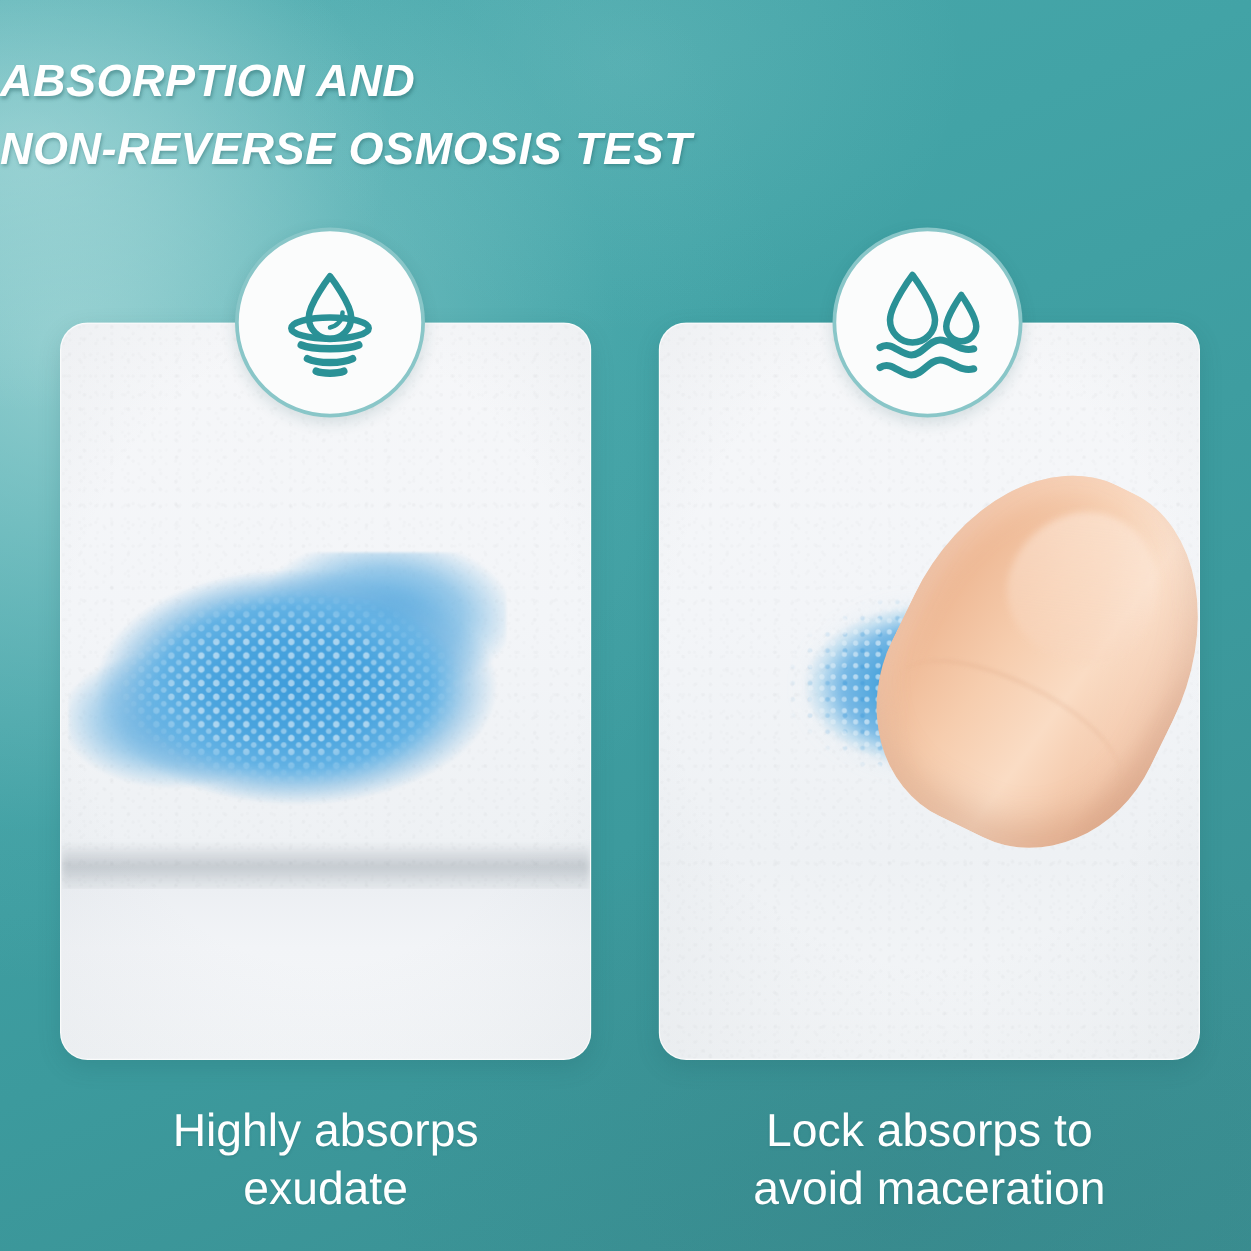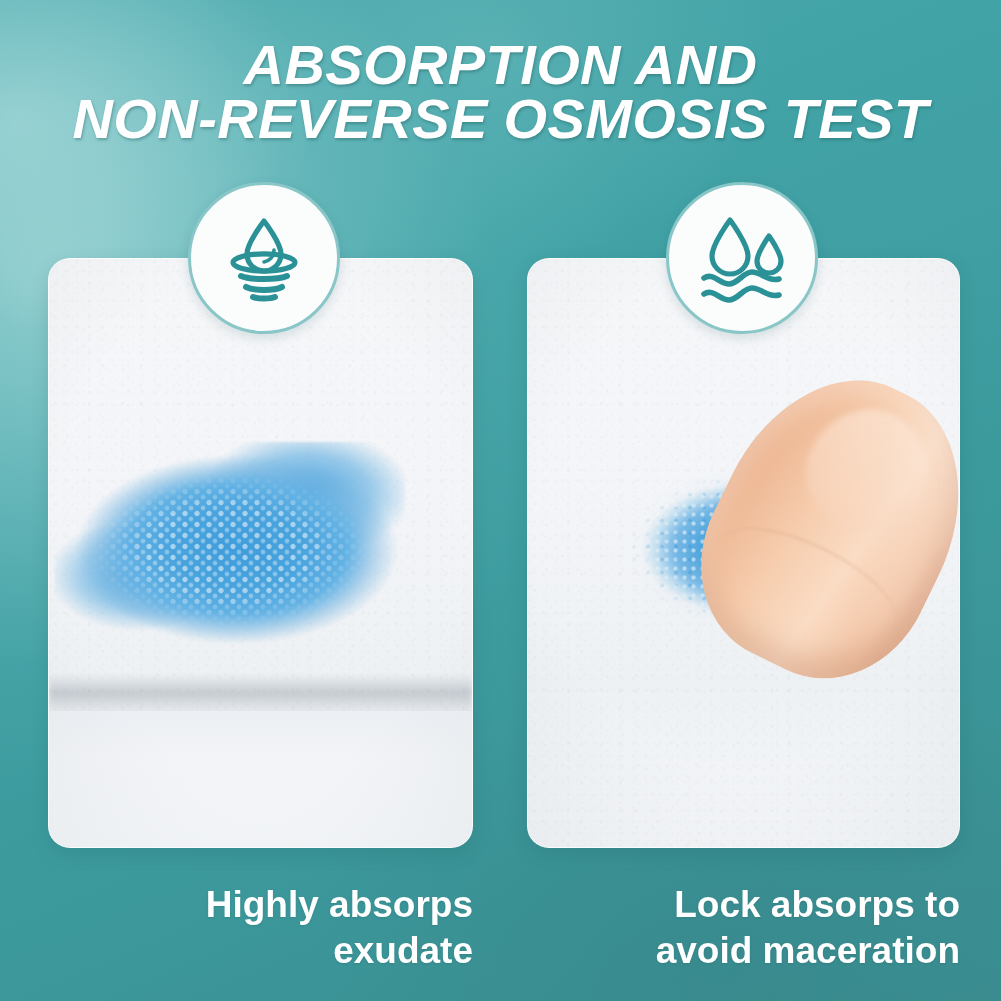--- a/index.html
+++ b/index.html
@@ -22,23 +22,23 @@
     position:absolute; inset:0;
     background:
       radial-gradient(ellipse 420px 300px at 2% 12%, rgba(205,236,236,0.40), rgba(205,236,236,0) 70%),
       radial-gradient(ellipse 380px 300px at 50% 5%, rgba(175,224,225,0.16), rgba(175,224,225,0) 72%);
     pointer-events:none;
   }
 
   
   .title {
     position:absolute; left:0; right:0; top:38px;
-    text-align:center;
+    text-align:left;
     color:#ffffff;
-    font-size:56px;
+    font-size:36px;
     font-weight:bold;
     font-style:italic;
     line-height:54px;
     letter-spacing:0.4px;
     text-shadow:1px 2px 3px rgba(30,90,92,0.40);
     white-space:pre-line;
   }
 
   
   .card {
@@ -209,24 +209,23 @@
   .badge.right { left:666px; }
   .badge svg { display:block; }
 
   
   .caption {
     position:absolute;
     top:882px;
     color:#ffffff;
     font-size:37px;
     line-height:46px;
-    text-align:right;
+    text-align:center;
     white-space:pre-line;
     text-shadow:0 1px 2px rgba(30,90,92,0.22);
-    font-weight:bold;
   }
   .caption.left  { left:48px;  width:425px; }
   .caption.right { left:527px; width:433px; }
 </style>
 </head>
 <body>
 
 <div class="bg"></div>
 <div class="bg-veil"></div>
 

